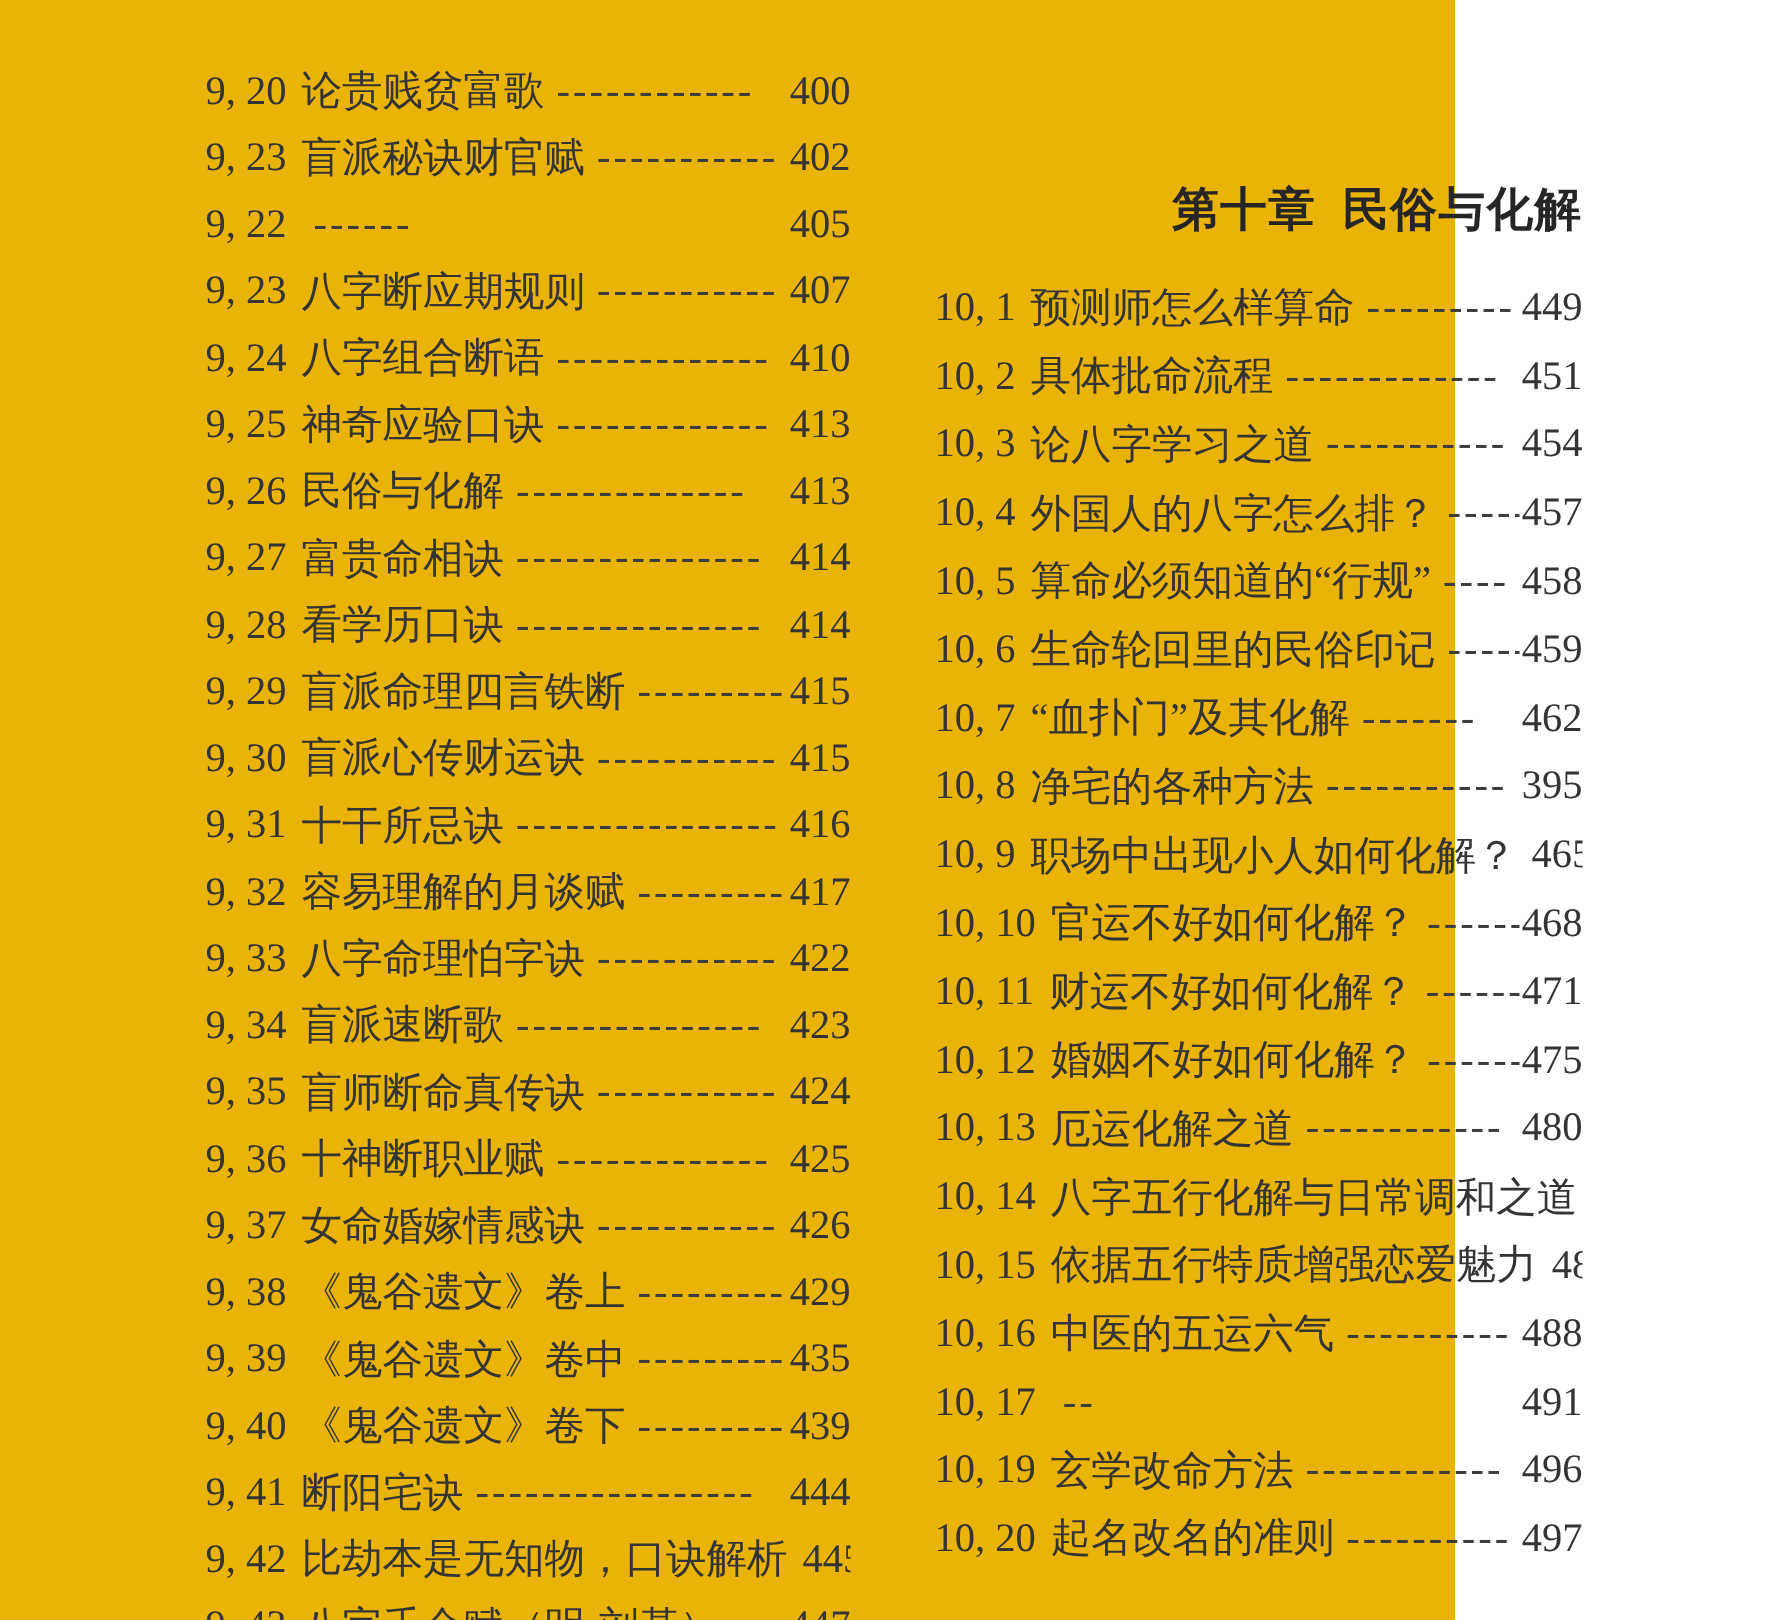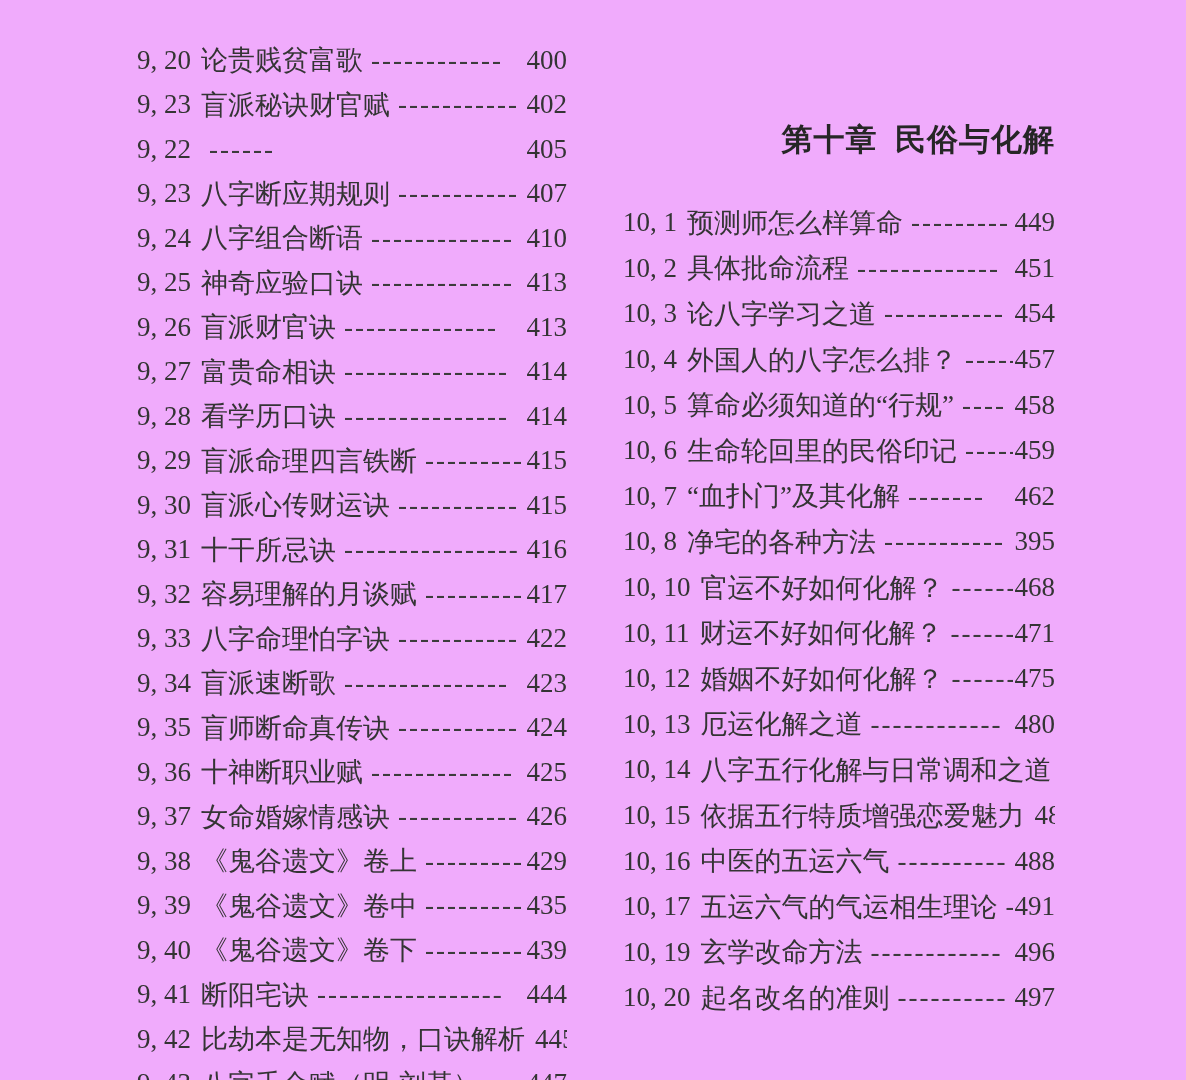--- a/index.html
+++ b/index.html
@@ -5,23 +5,23 @@
   html, body {
     margin: 0;
     padding: 0;
     width: 1186px;
     height: 1080px;
     overflow: hidden;
     background: #ffffff;
   }
   .page {
     position: relative;
-    width: 1186px;
+    width: 970px;
     height: 1080px;
-    background: #f0abfc;
+    background: #eab308;
     font-family: "Liberation Serif", "DejaVu Serif", serif;
     color: #343434;
   }
   .col {
     position: absolute;
     top: 38px;
   }
   .col-left  { left: 137px; width: 430px; }
   .col-right { left: 623px; width: 432px; }
 
@@ -30,21 +30,21 @@
     height: 44px;
     line-height: 44px;
     text-align: right;
     font-size: 31px;
     font-weight: bold;
     color: #262626;
     letter-spacing: 1px;
     white-space: pre;
   }
   .toc-list { display: block; }
-  .col-right .toc-list { margin-top: 38px; }
+  .col-right .toc-list { margin-top: 20px; }
 
   .toc-row {
     display: flex;
     align-items: center;
     white-space: nowrap;
     overflow: hidden;
     font-size: 27px;
   }
   .col-left  .toc-row { height: 44.5px; }
   .col-right .toc-row { height: 45.6px; }
@@ -105,21 +105,21 @@
 
         <div class="toc-row">
           <span class="no">9, 25</span>
           <span class="title">神奇应验口诀</span>
           <span class="leader">-------------</span>
           <span class="pageno">413</span>
         </div>
 
         <div class="toc-row">
           <span class="no">9, 26</span>
-          <span class="title">盲派财官诀</span>
+          <span class="title">民俗与化解</span>
           <span class="leader">--------------</span>
           <span class="pageno">413</span>
         </div>
 
         <div class="toc-row">
           <span class="no">9, 27</span>
           <span class="title">富贵命相诀</span>
           <span class="leader">---------------</span>
           <span class="pageno">414</span>
         </div>
@@ -291,20 +291,26 @@
           <span class="pageno">462</span>
         </div>
 
         <div class="toc-row">
           <span class="no">10, 8</span>
           <span class="title">净宅的各种方法</span>
           <span class="leader">-----------</span>
           <span class="pageno">395</span>
         </div>
 
+        <div class="toc-row">
+          <span class="no">10, 9</span>
+          <span class="title">职场中出现小人如何化解？</span>
+          <span class="leader">-- </span>
+          <span class="pageno">465</span>
+        </div>
 
         <div class="toc-row">
           <span class="no">10, 10</span>
           <span class="title">官运不好如何化解？</span>
           <span class="leader">------</span>
           <span class="pageno">468</span>
         </div>
 
         <div class="toc-row">
           <span class="no">10, 11</span>
@@ -343,21 +349,20 @@
 
         <div class="toc-row">
           <span class="no">10, 16</span>
           <span class="title">中医的五运六气</span>
           <span class="leader">----------</span>
           <span class="pageno">488</span>
         </div>
 
         <div class="toc-row">
           <span class="no">10, 17</span>
-          <span class="title">五运六气的气运相生理论</span>
           <span class="leader">--</span>
           <span class="pageno">491</span>
         </div>
 
         <div class="toc-row">
           <span class="no">10, 19</span>
           <span class="title">玄学改命方法</span>
           <span class="leader">------------</span>
           <span class="pageno">496</span>
         </div>

